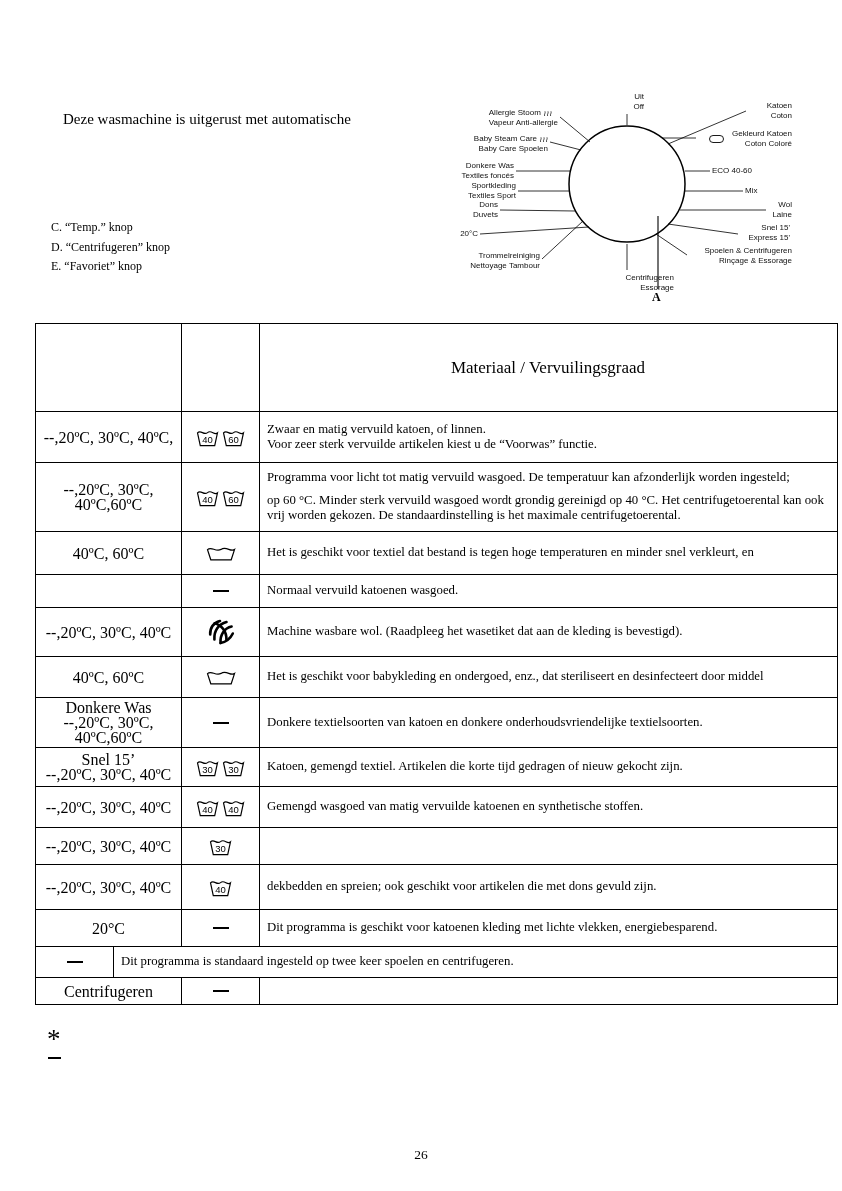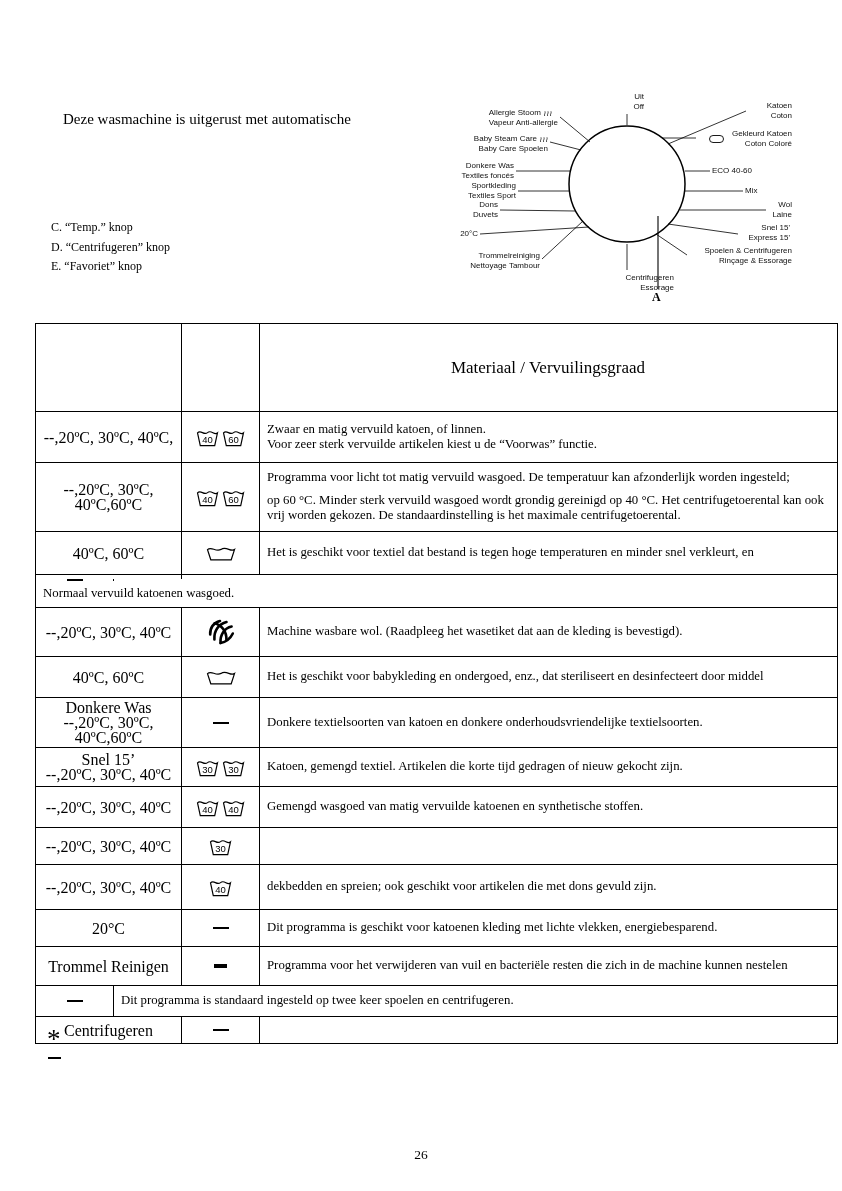--- a/index.html
+++ b/index.html
@@ -238,21 +238,21 @@
         <span class="sym">
           <svg width="30" height="16" viewBox="0 0 30 16">
             <path d="M1.5 4.6 C5.5 0.8 9.5 7.4 15 4.4 C20.5 0.8 24.5 7.4 28.5 4.6 L25.2 14.8 L4.8 14.8 Z" fill="none" stroke="#000" stroke-width="1.2"></path>
           </svg>
         </span>
       </div>
       <div class="c3">
         <div class="para">Het is geschikt voor textiel dat bestand is tegen hoge temperaturen en minder snel verkleurt, en</div>
       </div>
     </div>
-    <div class="trow" style="min-height: 32px; flex-direction: column;">
+    <div class="trow" style="min-height: 32px;">
       <div class="c1"></div>
       <div class="c2">
         <span class="sym dash"></span>
       </div>
       <div class="c3">
         <div class="para">Normaal vervuild katoenen wasgoed.</div>
       </div>
     </div>
     <div class="trow" style="min-height: 48px;">
       <div class="c1">--,20ºC, 30ºC, 40ºC</div>
@@ -365,29 +365,20 @@
     </div>
     <div class="trow" style="min-height: 36px;">
       <div class="c1">20°C</div>
       <div class="c2">
         <span class="sym dash"></span>
       </div>
       <div class="c3">
         <div class="para">Dit programma is geschikt voor katoenen kleding met lichte vlekken, energiebesparend.</div>
       </div>
     </div>
-    <div class="trow" style="min-height: 38px;">
-      <div class="c1">Trommel Reinigen</div>
-      <div class="c2">
-        <span class="sym dashb"></span>
-      </div>
-      <div class="c3">
-        <div class="para">Programma voor het verwijderen van vuil en bacteriële resten die zich in de machine kunnen nestelen</div>
-      </div>
-    </div>
     <div class="trow" style="min-height: 30px;">
       <div class="c2">
         <span class="sym dash"></span>
       </div>
       <div class="c3">
         <div class="para">Dit programma is standaard ingesteld op twee keer spoelen en centrifugeren.</div>
       </div>
     </div>
     <div class="trow" style="min-height: 26px;">
       <div class="c1">Centrifugeren</div>

